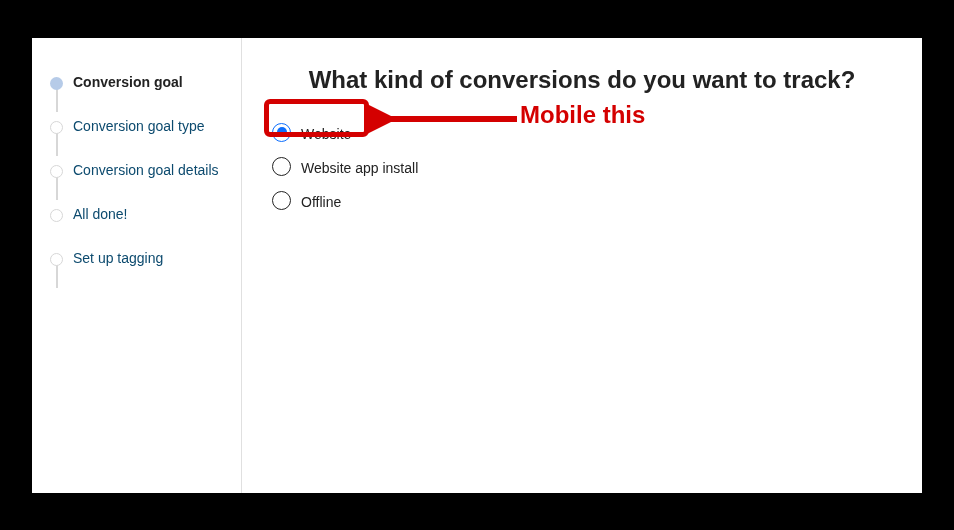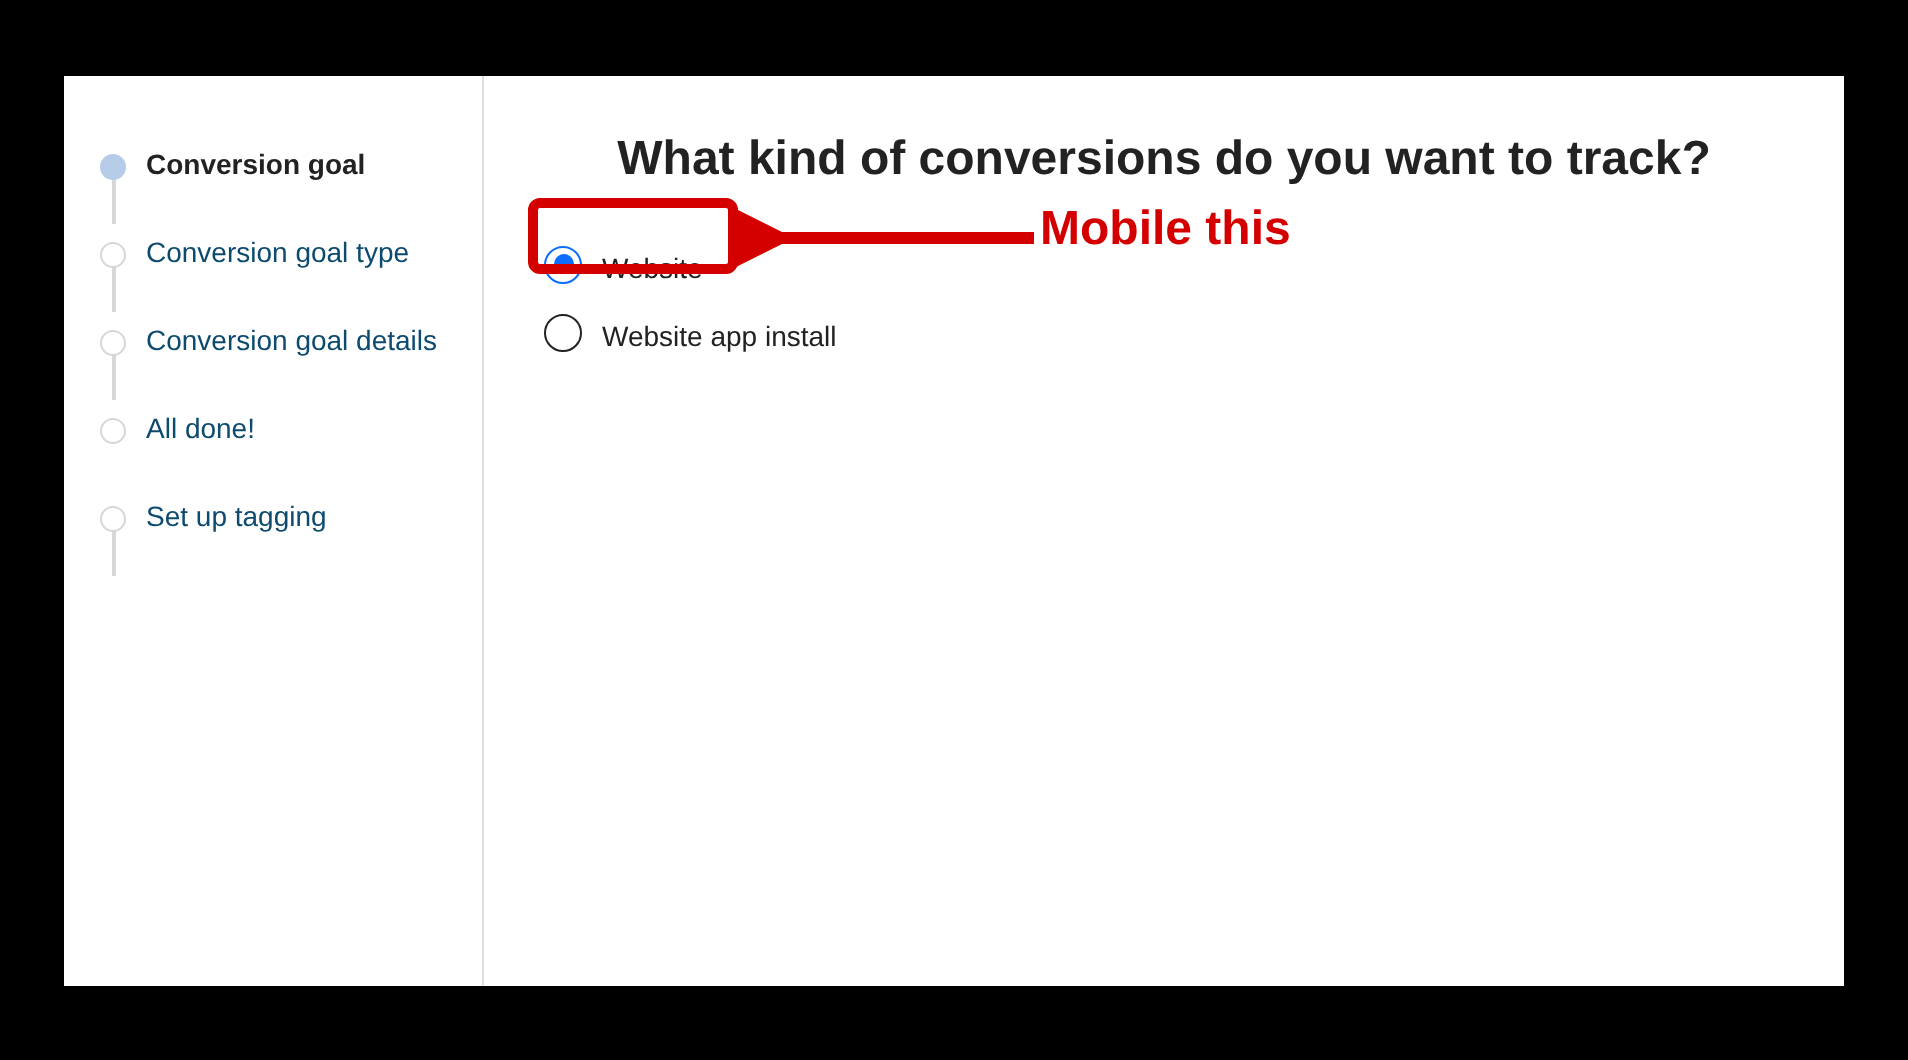--- a/index.html
+++ b/index.html
@@ -189,20 +189,24 @@
   <div class="main">
     <h1 class="heading">What kind of conversions do you want to track?</h1>
 
     <div class="radio-row">
       <div class="radio selected"></div>
       <span class="radio-label">Website</span>
     </div>
     <div class="radio-row">
       <div class="radio"></div>
       <span class="radio-label">Website app install</span>
+    </div>
+    <div class="radio-row">
+      <div class="radio"></div>
+      <span class="radio-label">Offline</span>
     </div>
 
     <div class="highlight-box"></div>
     <svg class="arrow" width="160" height="30">
       <defs>
         <marker id="arrowhead" markerWidth="8" markerHeight="8" refX="3" refY="4" orient="auto">
           <polygon points="8 0, 0 4, 8 8" fill="#d40000"></polygon>
         </marker>
       </defs>
       <line x1="150" y1="15" x2="12" y2="15" stroke="#d40000" stroke-width="6" marker-end="url(#arrowhead)"></line>

